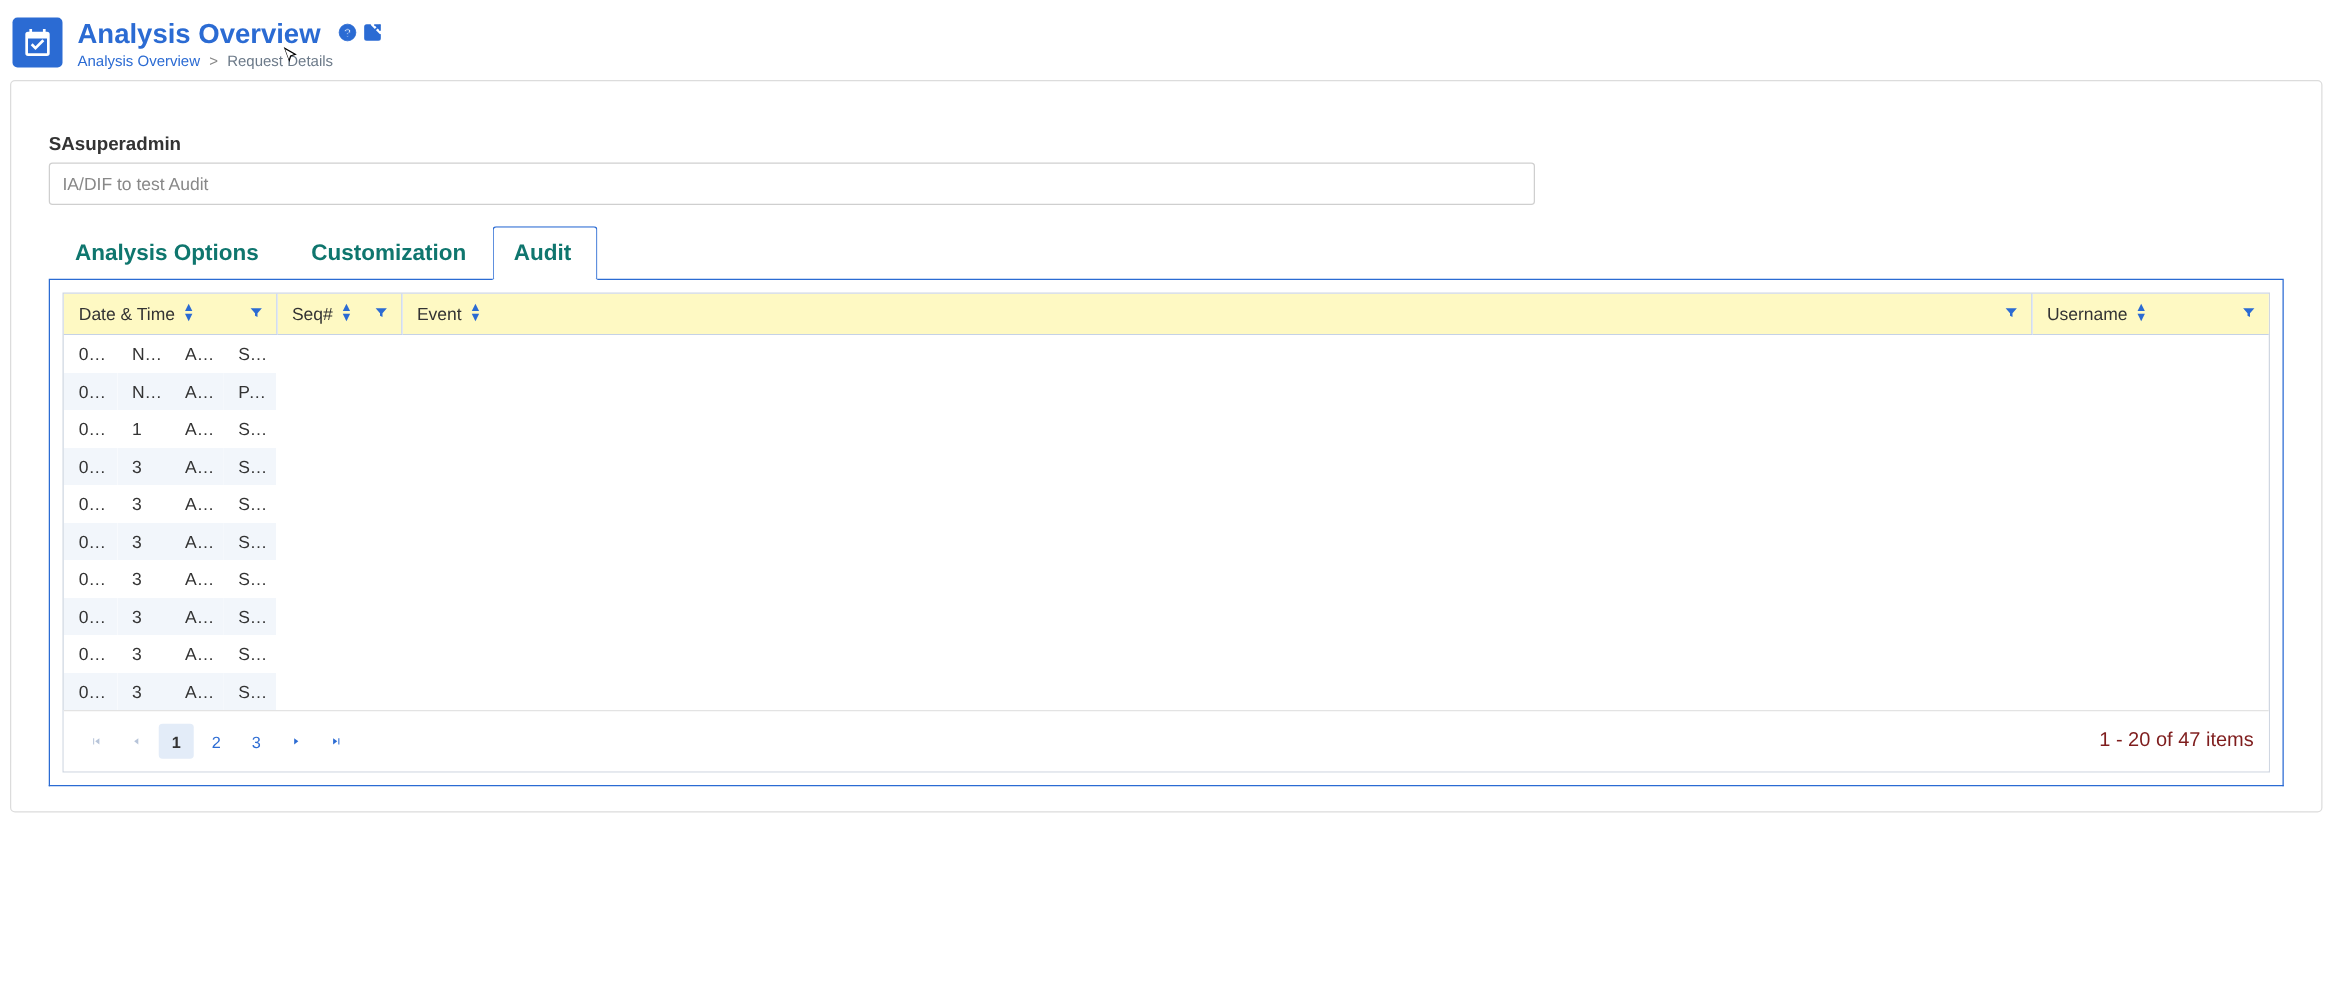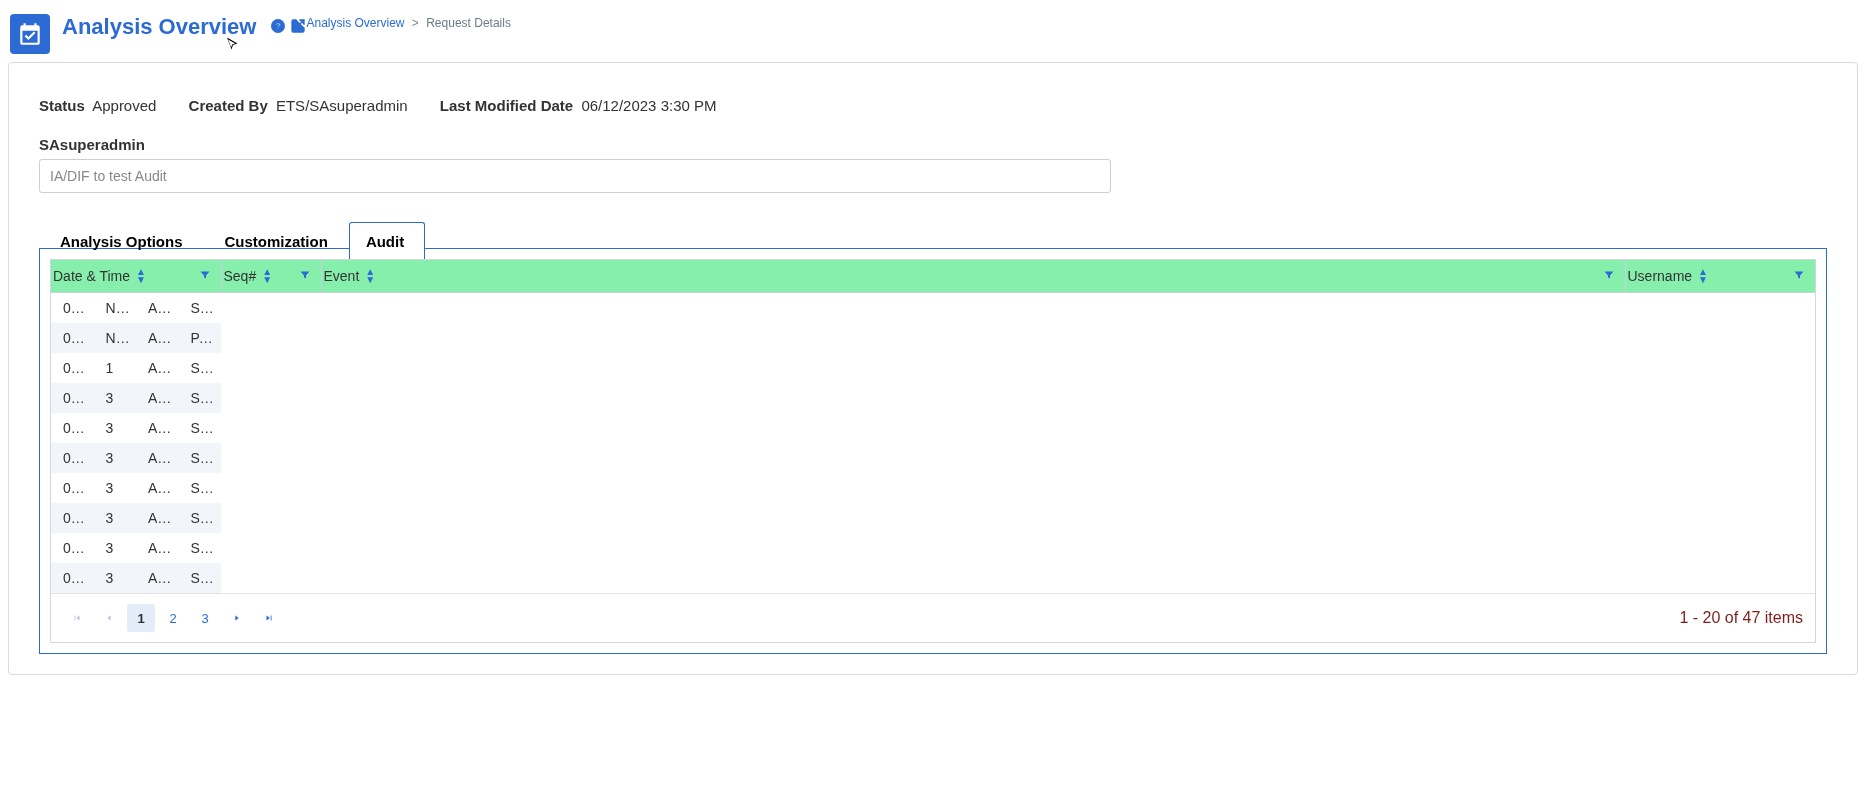--- a/index.html
+++ b/index.html
@@ -6,21 +6,21 @@
   html, body { margin: 0; padding: 0; font-family: "Segoe UI", Arial, sans-serif; background: #fff; color: #333; font-size: 14px; }
   body { width: 1866px; }
 
   
   .page-header { display: flex; align-items: flex-start; padding: 14px 10px 8px 10px; }
   .page-icon-wrap {
     width: 40px; height: 40px; background: #2b6bd3; border-radius: 4px;
     display: flex; align-items: center; justify-content: center; margin-right: 12px;
   }
   .page-icon-wrap svg { fill: #fff; width: 26px; height: 26px; }
-  .page-title-block { display: flex; flex-direction: row; }
+  .page-title-block { display: flex; flex-direction: column; }
   .page-title-row { display: flex; align-items: center; }
   .page-title-text { color: #2b6bd3; font-size: 22px; font-weight: 600; margin-right: 10px; }
   .help-icon, .popout-icon { color: #2b6bd3; margin-left: 4px; cursor: pointer; }
   .help-icon svg, .popout-icon svg { width: 16px; height: 16px; stroke: #2b6bd3; fill: #2b6bd3; }
   .breadcrumb { font-size: 12px; color: #6c7a89; margin-top: 2px; }
   .breadcrumb a { color: #2b6bd3; text-decoration: none; }
   .breadcrumb .sep { margin: 0 4px; color: #888; }
 
   
   .cursor-overlay {
@@ -40,47 +40,47 @@
   .actions-link { color: #2b6bd3; font-size: 14px; cursor: pointer; display: flex; align-items: center; }
   .actions-link .dots { margin-left: 6px; letter-spacing: -1px; font-weight: bold; }
 
   .subheader-line { margin-top: 6px; color: #333; font-size: 15px; }
   .meta-row { margin-top: 14px; font-size: 15px; }
   .meta-row .label { font-weight: 700; margin-right: 4px; }
   .meta-row .value { margin-right: 28px; }
 
   .desc-label { font-weight: 700; margin-top: 22px; font-size: 15px; }
   .desc-input {
-    width: 1072px; height: 34px; border: 1px solid #cfcfcf; border-radius: 3px;
+    width: 1189px; height: 34px; border: 1px solid #cfcfcf; border-radius: 3px;
     padding: 6px 10px; margin-top: 6px; color: #888; font-size: 14px;
   }
 
   
   .tabs { display: flex; margin-top: 16px; border-bottom: 1px solid #2b6bd3; }
   .tab {
-    padding: 10px 20px; font-size: 15px; font-weight: 600; color: #000000;
+    padding: 10px 20px; font-size: 18px; font-weight: 600; color: #0f766e;
     cursor: pointer; border: 1px solid transparent; border-bottom: none;
-    position: relative; top: 13px;
+    position: relative; top: 1px;
   }
   .tab.active {
     border: 1px solid #2b6bd3; border-bottom: 1px solid #fff; border-radius: 3px 3px 0 0;
     background: #fff;
     padding-left: 16px;
   }
 
   
   .grid-panel {
     border-left: 1px solid #2b6bd3; border-right: 1px solid #2b6bd3; border-bottom: 1px solid #2b6bd3;
     padding: 10px; margin-top: 0;
   }
   .grid-wrap { border: 1px solid #d0d7e2; position: relative; }
   table.grid { width: 100%; border-collapse: collapse; table-layout: fixed; }
   table.grid th {
-    background: #86efac; text-align: left; font-weight: 400; color: #333;
-    padding: 8px 2px; font-size: 14px; border-bottom: 1px solid #c5d2e6;
+    background: #fef9c3; text-align: left; font-weight: 400; color: #333;
+    padding: 8px 12px; font-size: 14px; border-bottom: 1px solid #c5d2e6;
     position: relative;
   }
   table.grid th .th-label { cursor: pointer; display: inline-flex; align-items: center; }
   .sort-icon { margin-left: 6px; color: #2b6bd3; font-size: 10px; line-height: 8px; display: inline-flex; flex-direction: column; }
   .filter-icon { position: absolute; right: 10px; top: 50%; transform: translateY(-50%); cursor: pointer; }
   .filter-icon svg { width: 12px; height: 12px; fill: #2b6bd3; }
   table.grid th + th { border-left: 1px solid #c5d2e6; }
 
   .tbody-wrap { max-height: 310px; overflow-y: scroll; display: block; }
   table.grid tbody { display: table; width: 100%; table-layout: fixed; }
@@ -151,30 +151,20 @@
 <div class="cursor-overlay">
   <svg viewBox="0 0 24 24">
       <path fill="#000" d="M4 2l6 16 2-6 6-2z"></path>
       <path fill="#fff" d="M5.5 4.5l4 10.7 1.3-4 4-1.3z"></path>
     </svg>
 </div>
 
 <div class="content-card">
 
 
-  <div class="meta-row">
-    <span class="label">Status</span>
-    <span class="value">Approved</span>
-
-    <span class="label">Created By</span>
-    <span class="value">ETS/SAsuperadmin</span>
-
-    <span class="label">Last Modified Date</span>
-    <span class="value">06/12/2023 3:30 PM</span>
-  </div>
 
   <div class="desc-label">SAsuperadmin</div>
   <input class="desc-input" type="text" readonly="" value="IA/DIF to test Audit" style="">
 
   
   <div class="tabs" id="tabs-container">
       <div class="tab">Analysis Options</div>
       <div class="tab">Customization</div>
       <div class="tab active">Audit</div>
     </div>

